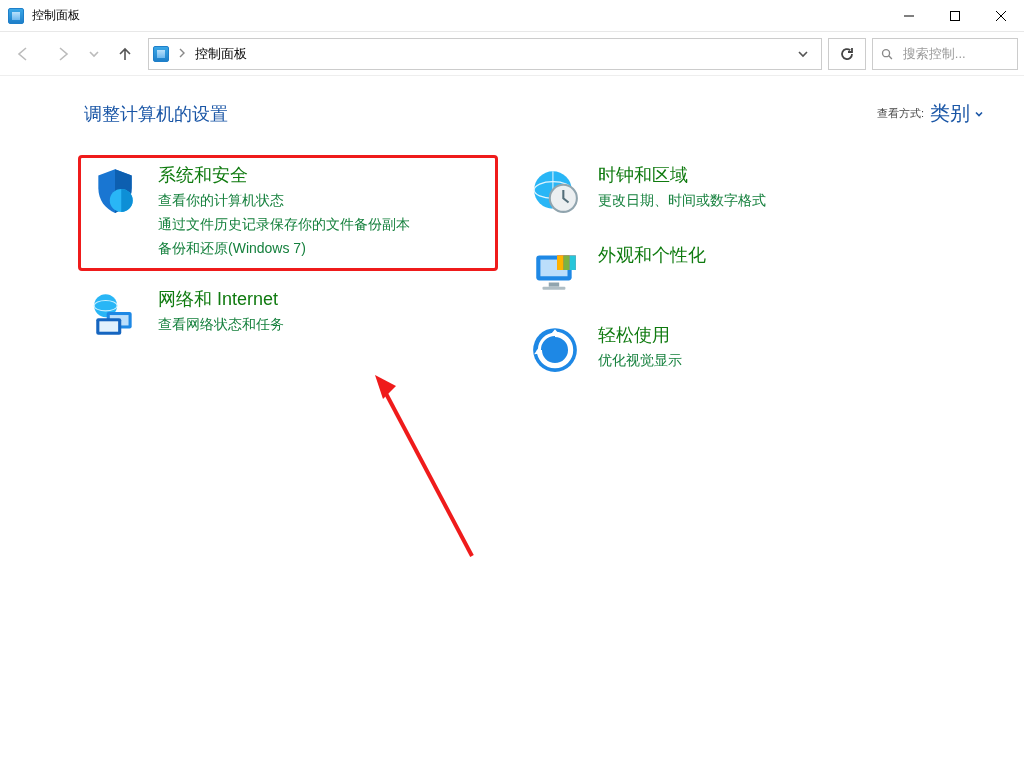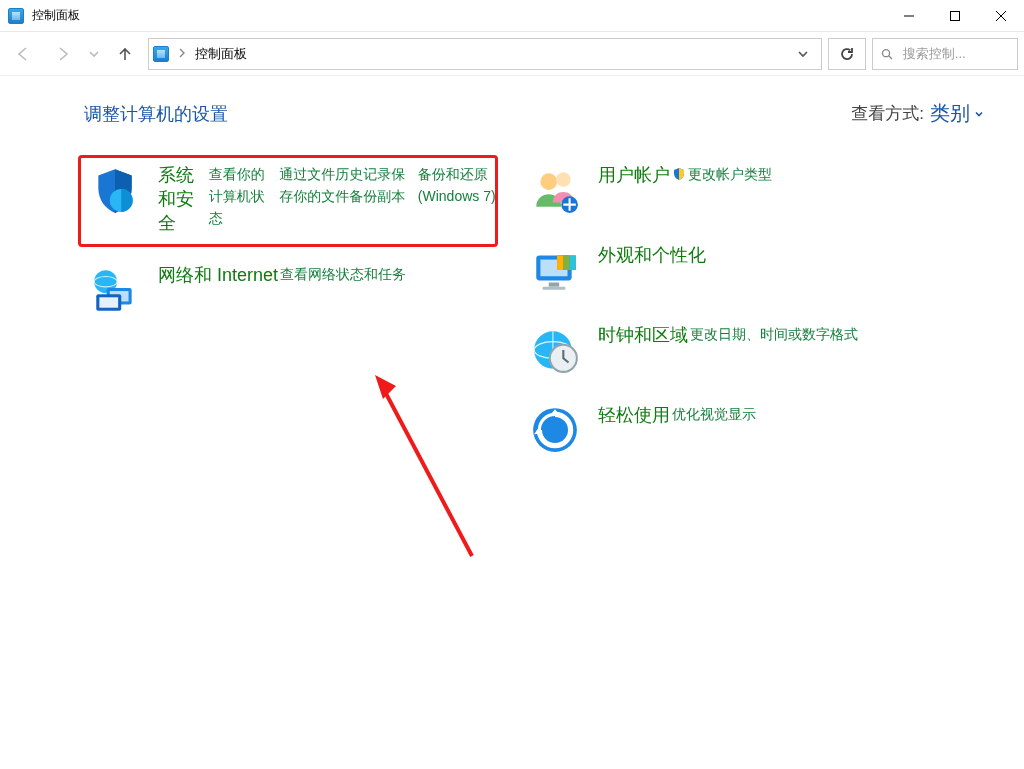--- a/index.html
+++ b/index.html
@@ -89,39 +89,39 @@
     position:absolute; left:0; right:0; top:76px; bottom:0;
     padding:24px 40px 36px 84px;
   }
   .content-header{
     display:flex; align-items:center; margin-bottom:30px;
   }
   .content-header h1{
     font-size:18px; font-weight:normal; color:#1a56a6; margin:0;
   }
   .content-header .hflex{ flex:1; }
-  .viewby-label{ font-size:17px; color:#444; margin-right:6px;}
+  .viewby-label{ font-size:11px; color:#444; margin-right:6px;}
   .viewby-value{ font-size:20px; color:#1a56a6; display:inline-flex; align-items:center; gap:4px;}
   .viewby-value svg{ stroke:#1a56a6; fill:none; stroke-width:1.6;}
 
   .columns{ display:flex; gap:20px; }
   .col{ flex:0 0 420px; display:flex; flex-direction:column; gap:12px; }
 
   .category{
     display:flex; gap:18px; padding:6px 6px 10px 6px;
     position:relative;
   }
   .highlight-box{
     position:absolute; left:-6px; right:6px; top:-2px; bottom:-2px;
     border:3px solid #ef1b1b; border-radius:4px; pointer-events:none;
   }
   .cat-icon{
     width:50px; height:50px; flex:0 0 50px; margin-top:2px;
   }
-  .cat-body{ display:flex; flex-direction:row; gap:2px; }
+  .cat-body{ display:flex; flex-direction:column; gap:2px; }
   .cat-title{ color:#0f7a0f; font-size:18px; line-height:24px; }
   .cat-link{ color:#15803d; font-size:14px; line-height:22px; }
 
   
   .red-arrow{
     position:absolute; left:372px; top:295px; width:110px; height:190px;
     pointer-events:none;
   }
   .red-arrow svg{ width:100%; height:100%; }
 </style>
@@ -255,39 +255,34 @@
           <span class="cat-link">查看网络状态和任务</span>
         </div>
       </div>
 
 
 
     </div>
 
     <div class="col">
 
-      <div class="category">
-        <div class="cat-icon">
-          <svg viewBox="0 0 48 48" width="50" height="50">
-            <circle cx="18" cy="16" r="8" fill="#ffcc80"></circle>
-            <path d="M6 40c0-8 6-12 12-12s12 4 12 12z" fill="#66bb6a"></path>
-            <circle cx="32" cy="14" r="7" fill="#ffe0b2"></circle>
-            <path d="M22 36c0-7 5-10 10-10s10 3 10 10z" fill="#f48fb1"></path>
-            <circle cx="38" cy="38" r="8" fill="#1976d2"></circle>
-            <path d="M38 32v12M32 38h12" stroke="#fff" stroke-width="2"></path>
-          </svg>
-        </div>
-        <div class="cat-body">
-          <span class="cat-title">用户帐户</span>
-          <span class="cat-link">
-            <svg width="14" height="14" viewBox="0 0 14 14" style="vertical-align:-2px;margin-right:2px">
-              <path d="M7 1l5 2v3c0 4-2.5 6-5 7-2.5-1-5-3-5-7V3z" fill="#1976d2"></path>
-              <path d="M7 1l5 2v3c0 4-2.5 6-5 7V1z" fill="#ffca28"></path>
-            </svg><span>更改帐户类型</span>
-          </span>
+
+      <div class="category">
+        <div class="cat-icon">
+          <svg viewBox="0 0 48 48" width="50" height="50">
+            <circle cx="22" cy="24" r="18" fill="#29b6f6"></circle>
+            <ellipse cx="22" cy="24" rx="18" ry="8" fill="none" stroke="#e1f5fe" stroke-width="1.2"></ellipse>
+            <path d="M22 6v36" stroke="#e1f5fe" stroke-width="1"></path>
+            <circle cx="32" cy="32" r="13" fill="#eceff1" stroke="#90a4ae" stroke-width="2"></circle>
+            <path d="M32 24v8l5 4" stroke="#546e7a" stroke-width="2" fill="none"></path>
+          </svg>
+        </div>
+        <div class="cat-body">
+          <span class="cat-title">时钟和区域</span>
+          <span class="cat-link">更改日期、时间或数字格式</span>
         </div>
       </div>
 
       <div class="category">
         <div class="cat-icon">
           <svg viewBox="0 0 48 48" width="50" height="50">
             <rect x="6" y="10" width="34" height="24" rx="3" fill="#1e88e5"></rect>
             <rect x="10" y="14" width="26" height="16" fill="#bbdefb"></rect>
             <rect x="26" y="10" width="18" height="14" fill="#ef5350"></rect>
             <rect x="26" y="10" width="6" height="14" fill="#ffb300"></rect>
@@ -298,36 +293,20 @@
           </svg>
         </div>
         <div class="cat-body">
           <span class="cat-title">外观和个性化</span>
         </div>
       </div>
 
       <div class="category">
         <div class="cat-icon">
           <svg viewBox="0 0 48 48" width="50" height="50">
-            <circle cx="22" cy="24" r="18" fill="#29b6f6"></circle>
-            <ellipse cx="22" cy="24" rx="18" ry="8" fill="none" stroke="#e1f5fe" stroke-width="1.2"></ellipse>
-            <path d="M22 6v36" stroke="#e1f5fe" stroke-width="1"></path>
-            <circle cx="32" cy="32" r="13" fill="#eceff1" stroke="#90a4ae" stroke-width="2"></circle>
-            <path d="M32 24v8l5 4" stroke="#546e7a" stroke-width="2" fill="none"></path>
-          </svg>
-        </div>
-        <div class="cat-body">
-          <span class="cat-title">时钟和区域</span>
-          <span class="cat-link">更改日期、时间或数字格式</span>
-        </div>
-      </div>
-
-      <div class="category">
-        <div class="cat-icon">
-          <svg viewBox="0 0 48 48" width="50" height="50">
             <circle cx="24" cy="24" r="21" fill="#1e88e5"></circle>
             <circle cx="24" cy="24" r="15" fill="none" stroke="#fff" stroke-width="3"></circle>
             <path d="M24 9v6M24 4l-5 6h10z" fill="#fff"></path>
             <path d="M24 9 A15 15 0 1 1 9 24" fill="none" stroke="#fff" stroke-width="5"></path>
             <path d="M8 22l-4 6 8-1z" fill="#fff"></path>
           </svg>
         </div>
         <div class="cat-body">
           <span class="cat-title">轻松使用</span>
           <span class="cat-link">优化视觉显示</span>

